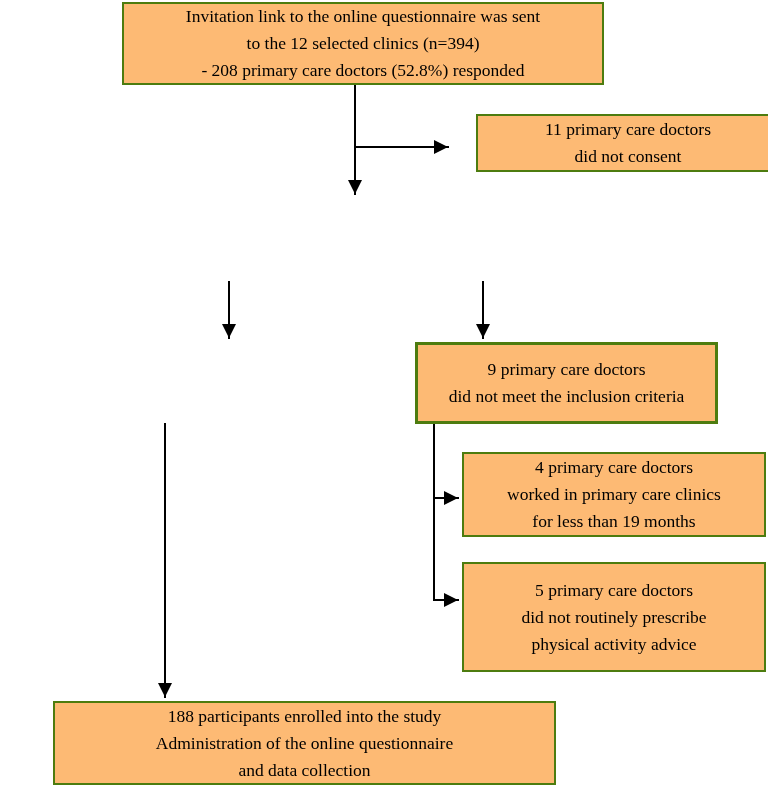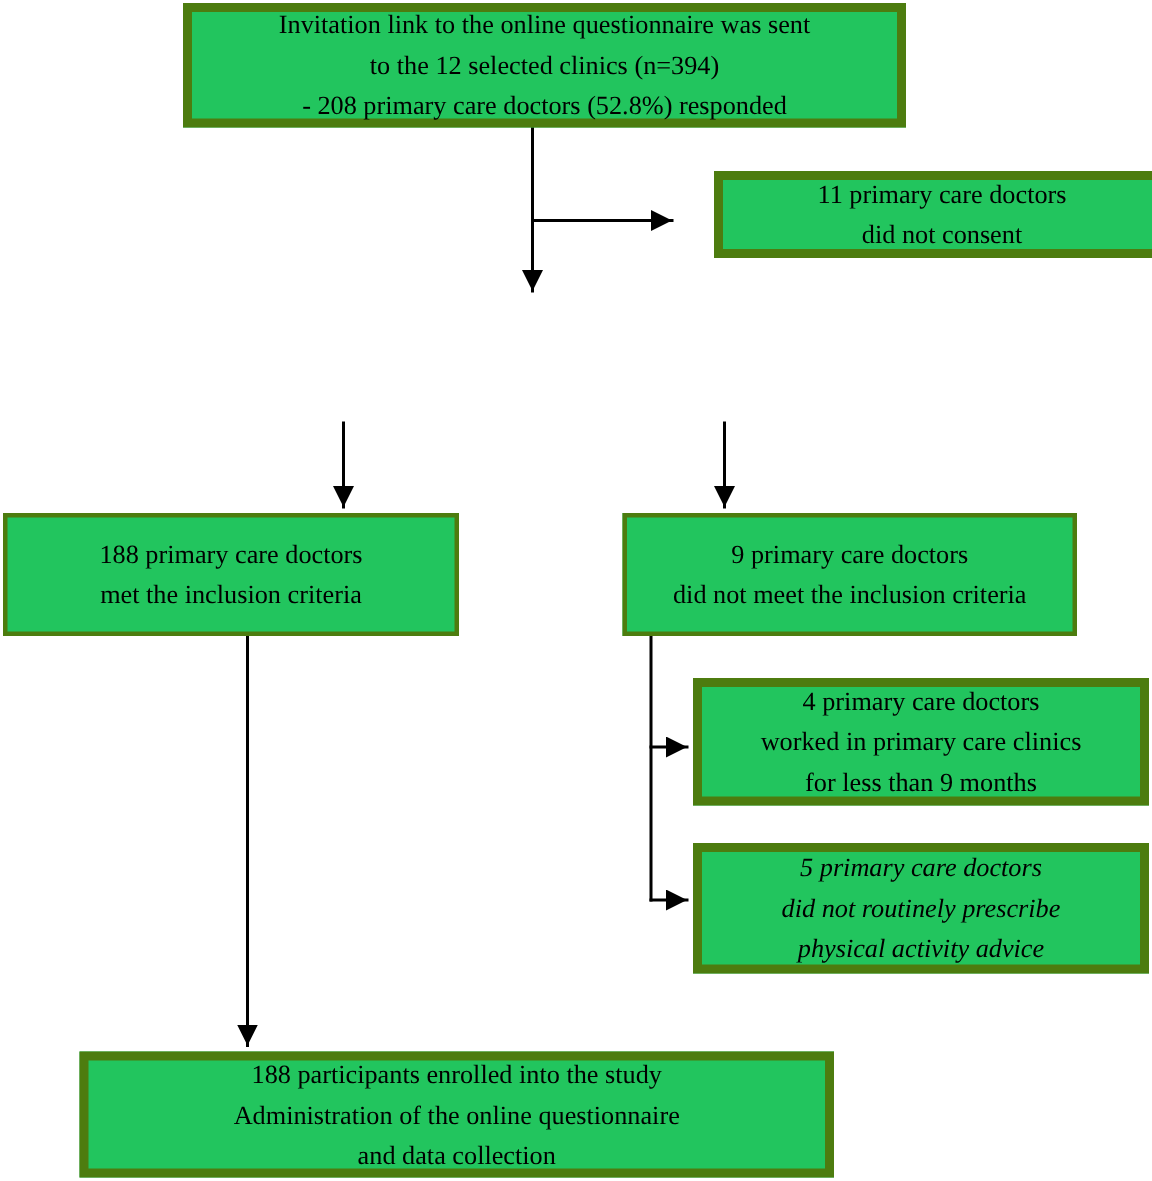--- a/index.html
+++ b/index.html
@@ -19,37 +19,37 @@
   .connectors {
     position: absolute;
     left: 0;
     top: 0;
     width: 768px;
     height: 787px;
   }
   .box {
     position: absolute;
     box-sizing: border-box;
-    border: 6px solid #4d7c0f;
-    background: #22c55e;
+    border: 2px solid #4d7c0f;
+    background: #fdba74;
     display: flex;
     align-items: center;
     justify-content: center;
     text-align: center;
     white-space: pre-line;
     font-size: 17.5px;
     line-height: 27px;
   }
   #b-invitation { left: 122px; top: 2px;   width: 482px; height: 83px; }
   #b-noconsent  { left: 476px; top: 114px; width: 304px; height: 58px; }
   #b-consented  { left: 120px; top: 198px; width: 484px; height: 84px; border-width: 3px; }
   #b-met        { left: 2px;   top: 342px; width: 304px; height: 82px; border-width: 3px; }
   #b-notmet     { left: 415px; top: 342px; width: 303px; height: 82px; border-width: 3px; font-family: Liberation Serif, serif; }
   #b-worked     { left: 462px; top: 452px; width: 304px; height: 85px; }
-  #b-prescribe  { left: 462px; top: 562px; width: 304px; height: 87px; font-style: italic; }
+  #b-prescribe  { left: 462px; top: 562px; width: 304px; height: 110px; }
   #b-enrolled   { left: 53px;  top: 701px; width: 503px; height: 84px; }
   .connectors line {
     stroke: #000000;
     stroke-width: 2;
     stroke-linecap: square;
   }
 </style>
 </head>
 <body>
 
@@ -80,29 +80,27 @@
   </svg>
 
   <div class="box" id="b-invitation">Invitation link to the online questionnaire was sent
 to the 12 selected clinics (n=394)
 - 208 primary care doctors (52.8%) responded</div>
 
   <div class="box" id="b-noconsent">11 primary care doctors
 did not consent</div>
 
 
-  <div class="box" id="b-met">188 primary care doctors
-met the inclusion criteria</div>
 
   <div class="box" id="b-notmet">9 primary care doctors
 did not meet the inclusion criteria</div>
 
   <div class="box" id="b-worked">4 primary care doctors
 worked in primary care clinics
-for less than 9 months</div>
+for less than 19 months</div>
 
   <div class="box" id="b-prescribe">5 primary care doctors
 did not routinely prescribe
 physical activity advice</div>
 
   <div class="box" id="b-enrolled">188 participants enrolled into the study
 Administration of the online questionnaire
 and data collection</div>
 
 </div>

